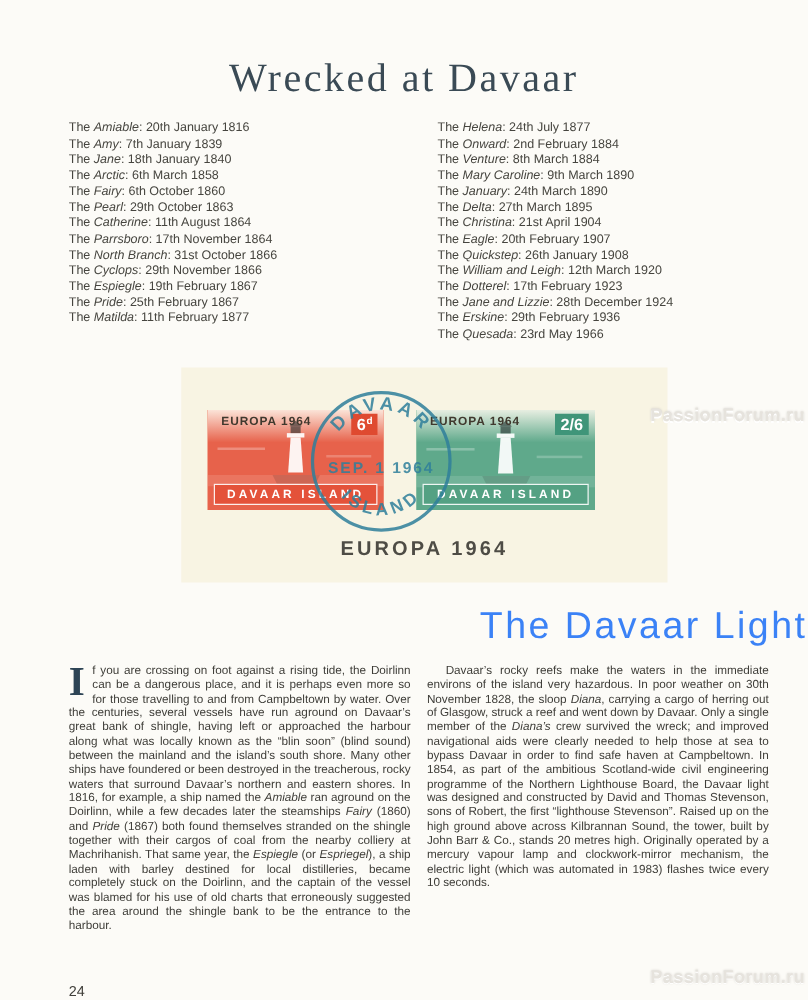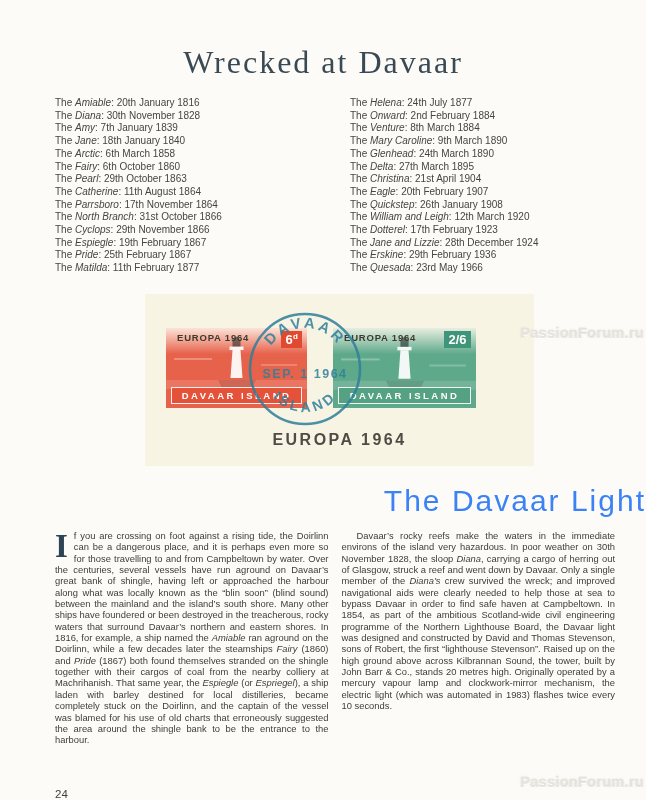--- a/index.html
+++ b/index.html
@@ -61,41 +61,40 @@
 <body>
 
 <div class="page">
 
   <div class="main-title">Wrecked at Davaar</div>
 
   <div class="ship-lists">
     <div class="ship-col">
 
     <div class="ship-item"><span><span>The </span><em>Amiable</em><span>: 20th January 1816</span></span></div>
-        <div class="ship-item"><span><span>The </span><em>Diana</em><span>: 30th November 1828</span></span></div>
         <div class="ship-item"><span><span>The </span><em>Amy</em><span>: 7th January 1839</span></span></div>
         <div class="ship-item"><span><span>The </span><em>Jane</em><span>: 18th January 1840</span></span></div>
         <div class="ship-item"><span><span>The </span><em>Arctic</em><span>: 6th March 1858</span></span></div>
         <div class="ship-item"><span><span>The </span><em>Fairy</em><span>: 6th October 1860</span></span></div>
         <div class="ship-item"><span><span>The </span><em>Pearl</em><span>: 29th October 1863</span></span></div>
         <div class="ship-item"><span><span>The </span><em>Catherine</em><span>: 11th August 1864</span></span></div>
         <div class="ship-item"><span><span>The </span><em>Parrsboro</em><span>: 17th November 1864</span></span></div>
         <div class="ship-item"><span><span>The </span><em>North Branch</em><span>: 31st October 1866</span></span></div>
         <div class="ship-item"><span><span>The </span><em>Cyclops</em><span>: 29th November 1866</span></span></div>
         <div class="ship-item"><span><span>The </span><em>Espiegle</em><span>: 19th February 1867</span></span></div>
         <div class="ship-item"><span><span>The </span><em>Pride</em><span>: 25th February 1867</span></span></div>
         <div class="ship-item"><span><span>The </span><em>Matilda</em><span>: 11th February 1877</span></span></div>
       </div>
     <div class="ship-col">
 
     <div class="ship-item"><span><span>The </span><em>Helena</em><span>: 24th July 1877</span></span></div>
         <div class="ship-item"><span><span>The </span><em>Onward</em><span>: 2nd February 1884</span></span></div>
         <div class="ship-item"><span><span>The </span><em>Venture</em><span>: 8th March 1884</span></span></div>
         <div class="ship-item"><span><span>The </span><em>Mary Caroline</em><span>: 9th March 1890</span></span></div>
-        <div class="ship-item"><span><span>The </span><em>Glenhead</em><span>: 24th March 1890</span></span></div>
+        <div class="ship-item"><span><span>The </span><em>January</em><span>: 24th March 1890</span></span></div>
         <div class="ship-item"><span><span>The </span><em>Delta</em><span>: 27th March 1895</span></span></div>
         <div class="ship-item"><span><span>The </span><em>Christina</em><span>: 21st April 1904</span></span></div>
         <div class="ship-item"><span><span>The </span><em>Eagle</em><span>: 20th February 1907</span></span></div>
         <div class="ship-item"><span><span>The </span><em>Quickstep</em><span>: 26th January 1908</span></span></div>
         <div class="ship-item"><span><span>The </span><em>William and Leigh</em><span>: 12th March 1920</span></span></div>
         <div class="ship-item"><span><span>The </span><em>Dotterel</em><span>: 17th February 1923</span></span></div>
         <div class="ship-item"><span><span>The </span><em>Jane and Lizzie</em><span>: 28th December 1924</span></span></div>
         <div class="ship-item"><span><span>The </span><em>Erskine</em><span>: 29th February 1936</span></span></div>
         <div class="ship-item"><span><span>The </span><em>Quesada</em><span>: 23rd May 1966</span></span></div>
       </div>

